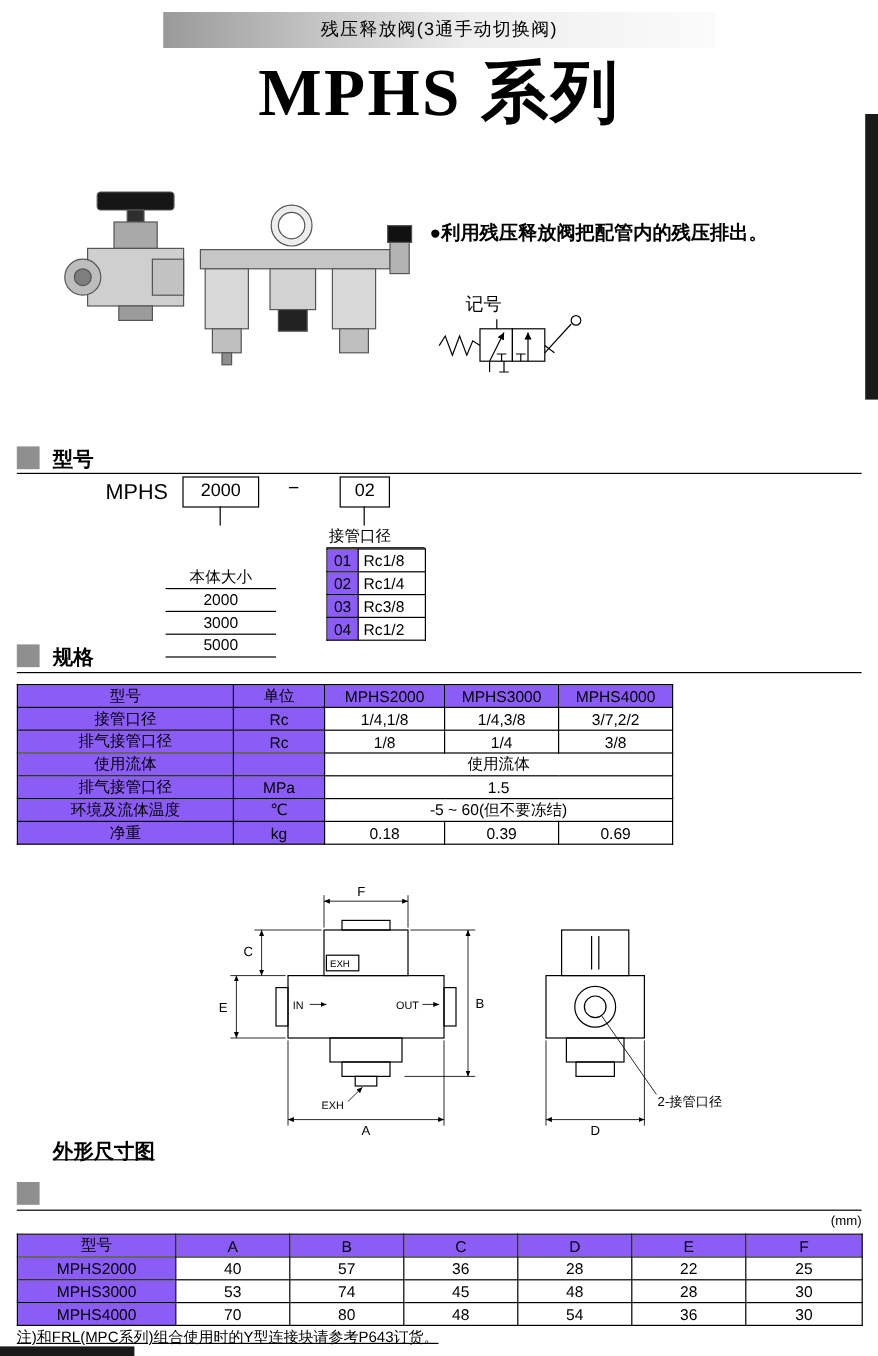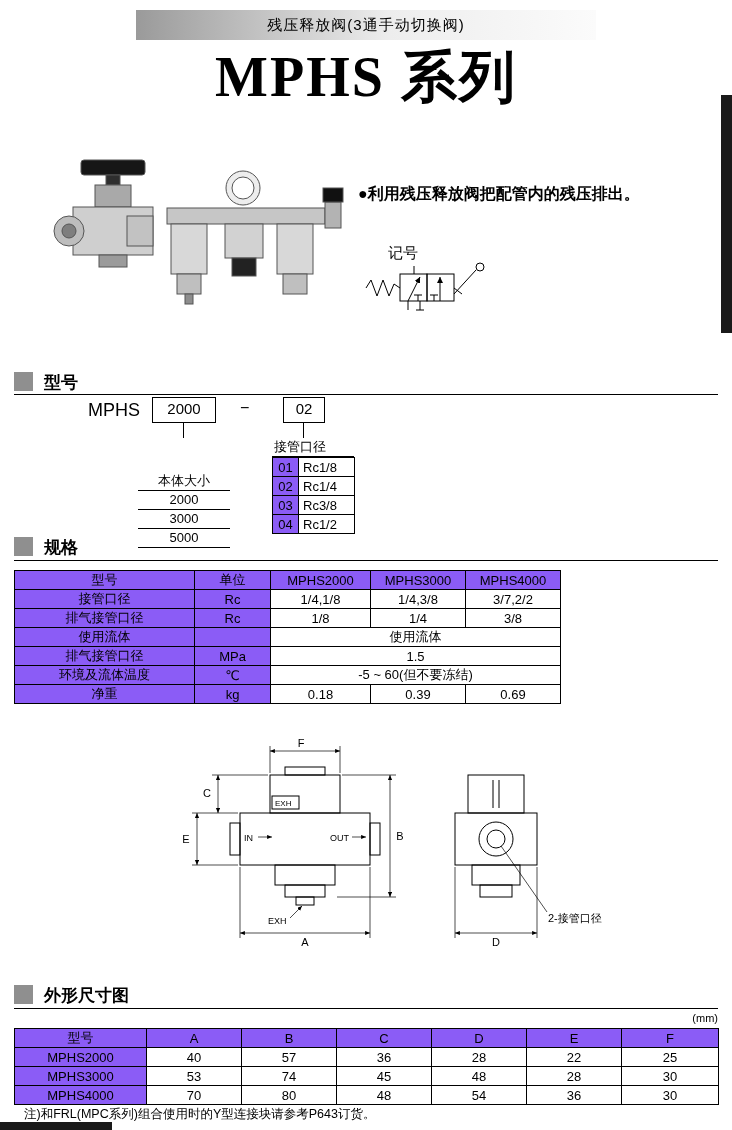--- a/index.html
+++ b/index.html
@@ -36,21 +36,21 @@
   .port-label{height:18px;line-height:18px;border-bottom:1px solid #000;font-size:13px;padding-left:2px;}
   
   table{border-collapse:collapse;table-layout:fixed;}
   td,th{
     border:1px solid #000;font-size:13px;height:18px;padding:0 3px;
     text-align:center;font-weight:normal;overflow:hidden;white-space:nowrap;
   }
   .gray{background:#8b5cf6;}
   .left{text-align:left;padding-left:4px;}
   .mm-note{font-size:11px;text-align:right;}
-  .footer-note{left:24px;top:1106px;font-size:12.5px;}
+  .footer-note{left:14px;top:1106px;font-size:12.5px;text-decoration:underline;}
   svg text{font-family:"Liberation Sans","DejaVu Sans",sans-serif;}
 </style>
 </head>
 <body>
 
 <div class="abs title-band">残压释放阀(3通手动切换阀)</div>
 <div class="abs series-title">MPHS 系列</div>
 <div class="abs side-tab"></div>
 
 <svg class="abs" style="left:35px;top:150px;" width="312" height="185" viewBox="0 0 312 185">
@@ -280,21 +280,21 @@
     <text x="396" y="216" text-anchor="middle">D</text>
     <text x="144" y="111" font-size="9">IN</text>
     <text x="230" y="111" font-size="9">OUT</text>
     <text x="175" y="76" font-size="8">EXH</text>
     <text x="168" y="194" font-size="9">EXH</text>
     <text x="448" y="192" font-size="11">2-接管口径</text>
   </g>
 </svg>
 
 <div class="abs sec-square" style="left:14px;top:985px;"></div>
-<div class="abs sec-title" style="left:44px;top:984px;">外形尺寸图</div>
+<div class="abs sec-title" style="left:44px;top:948px;text-decoration:underline;">外形尺寸图</div>
 <div class="abs sec-line" style="left:14px;top:1008px;"></div>
 <div class="abs mm-note" style="left:600px;top:1012px;width:118px;">(mm)</div>
 
 <table class="abs" style="left:14px;top:1028px;width:704px;">
   <colgroup>
     <col style="width:132px">
       <col style="width:95px">
       <col style="width:95px">
       <col style="width:95px">
       <col style="width:95px">

